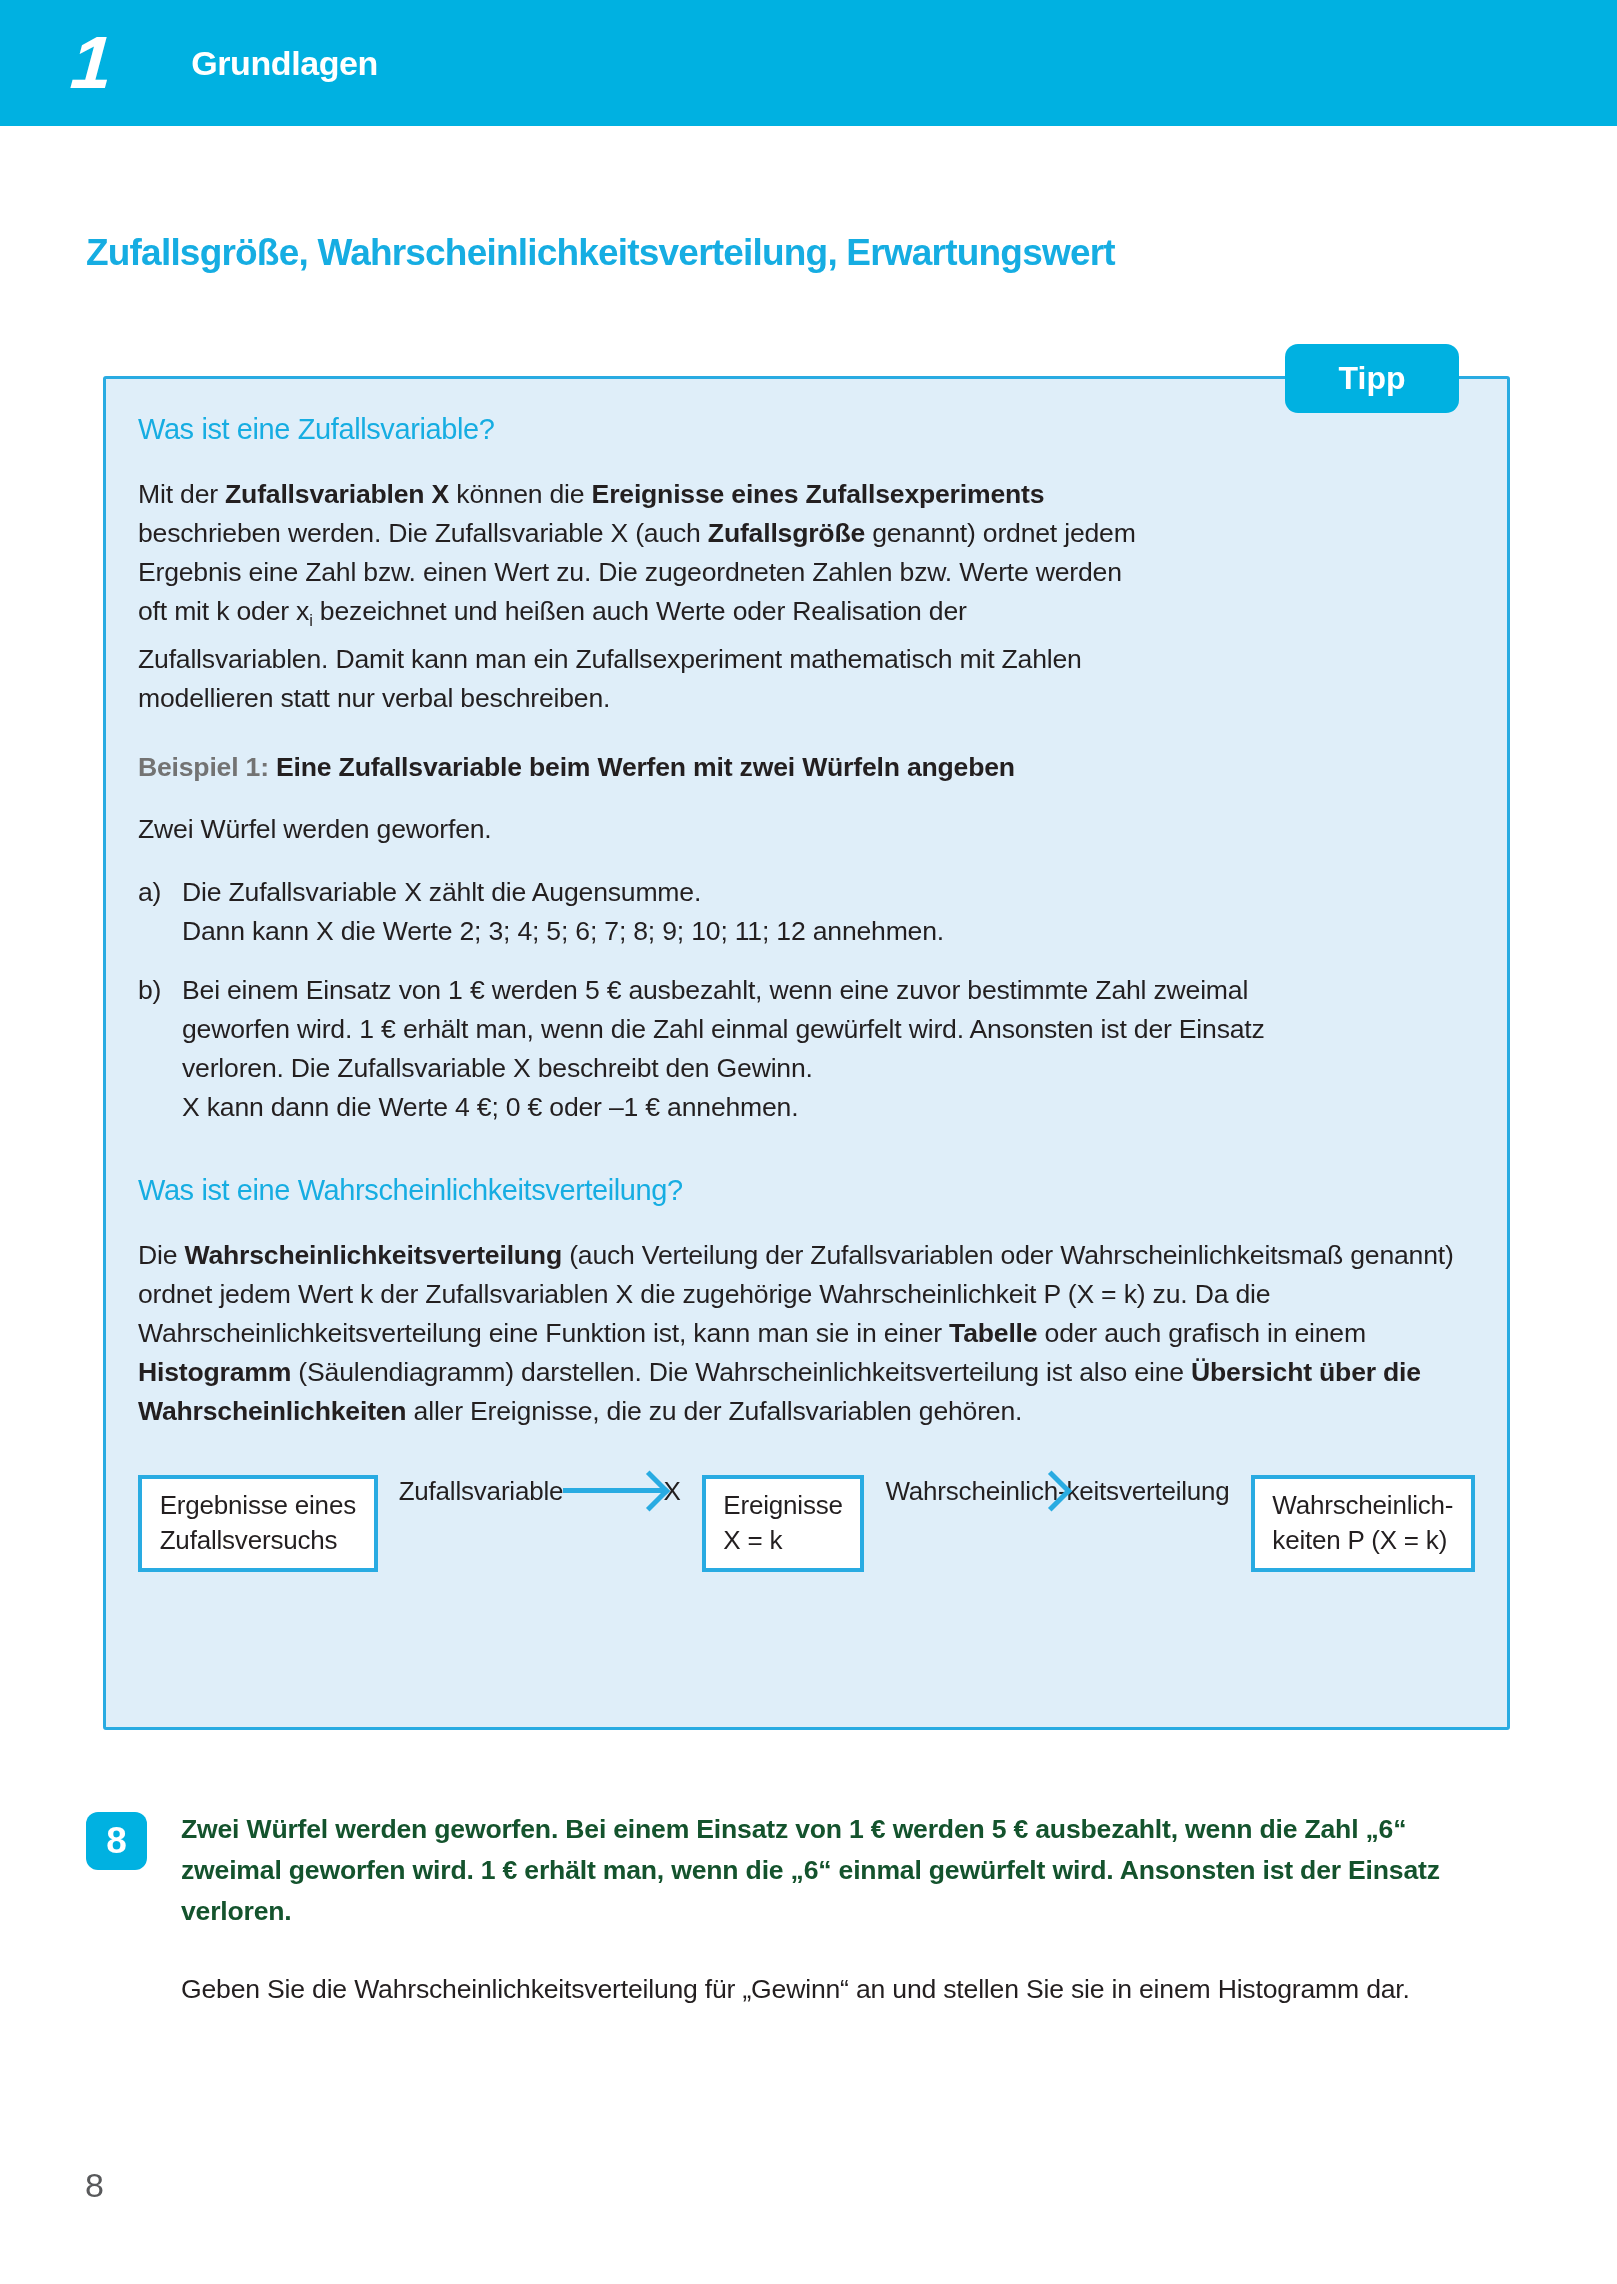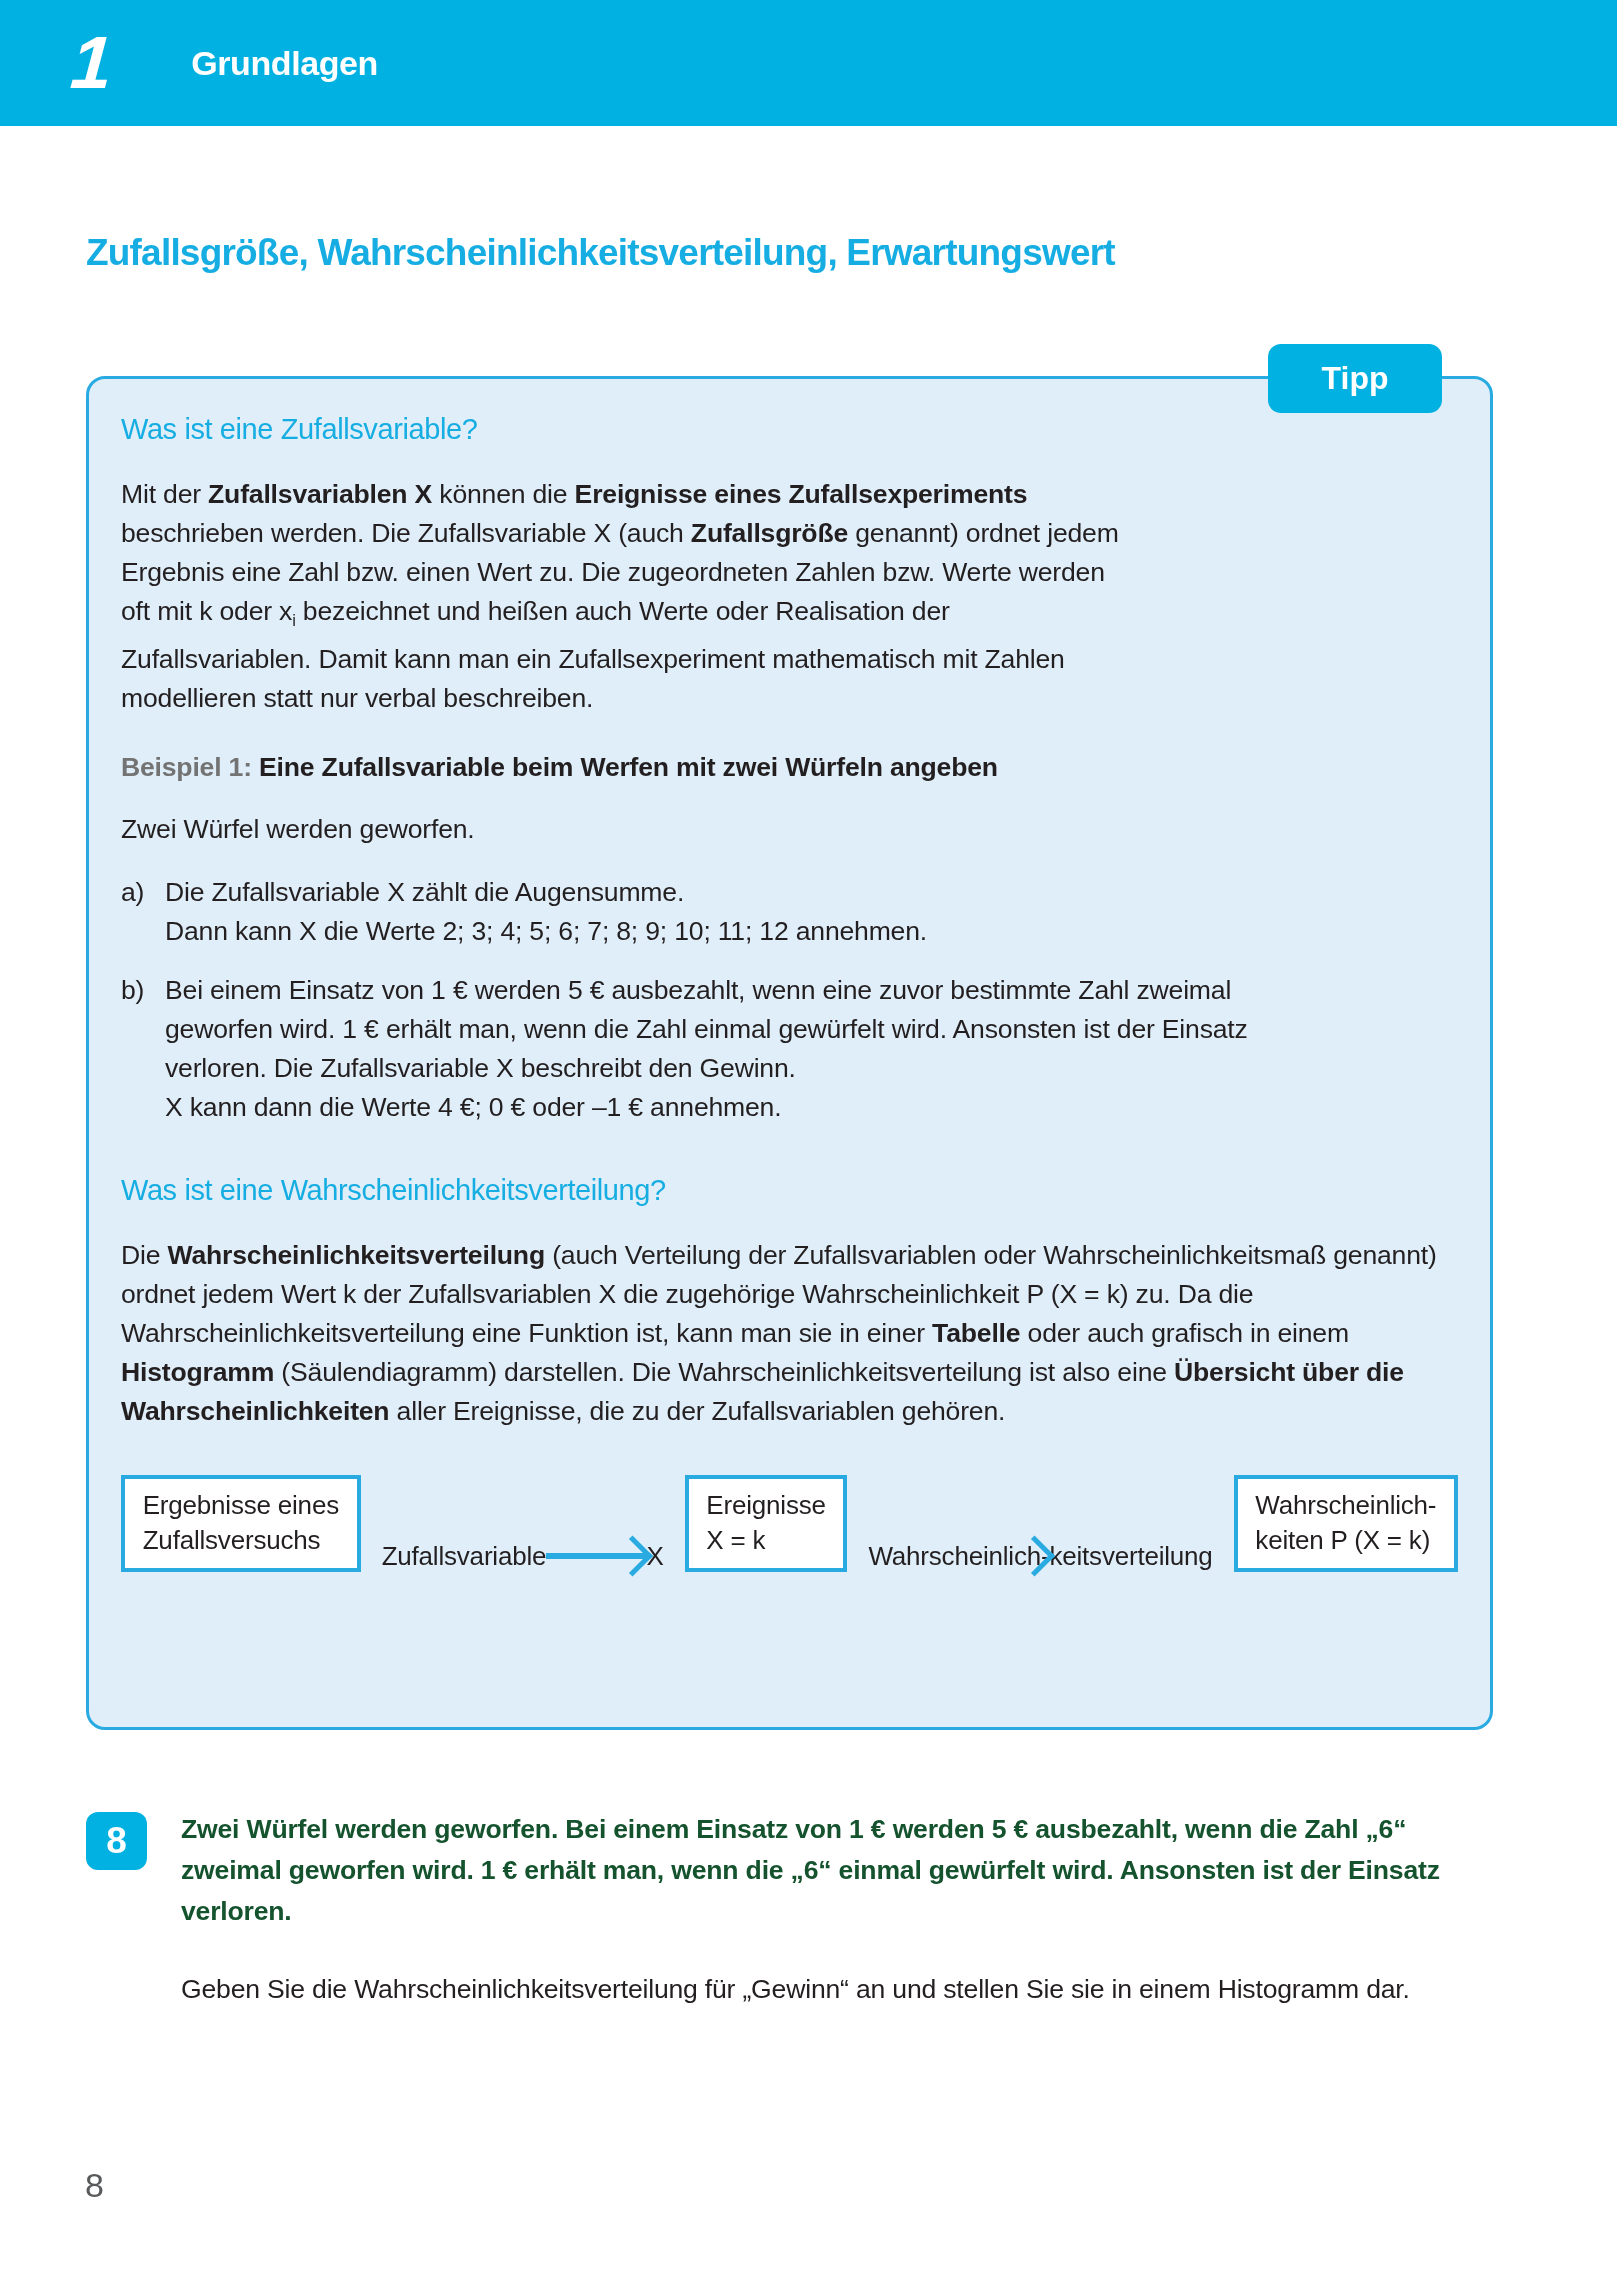--- a/index.html
+++ b/index.html
@@ -25,22 +25,22 @@
     font-size:34px;font-weight:700;color:#ffffff;margin-left:79px;
     letter-spacing:-0.4px;
   }
   
   .page-title{
     position:absolute;left:86px;top:232px;margin:0;
     font-size:37px;font-weight:700;color:#16ade2;letter-spacing:-0.8px;
   }
   
   .tip-box{
-    position:absolute;left:86px;top:376px;width:1407px;height:1354px;
-    background:#dfeef9;border:3.2px solid #29abe2;border-radius:19px;
+    position:absolute;left:103px;top:376px;width:1407px;height:1354px;
+    background:#dfeef9;border:3.2px solid #29abe2;border-radius:3px;
     box-sizing:border-box;padding:34px 32px 0 32px;
   }
   .tip-tab{
     position:absolute;top:-35px;right:48px;width:174px;height:69px;
     background:#00b1e1;border-radius:13px;
     display:flex;align-items:center;justify-content:center;
     font-size:32px;font-weight:700;color:#ffffff;
   }
   .section-heading{
     margin:0 0 29px 0;font-size:29px;font-weight:400;color:#16ade2;
@@ -60,21 +60,21 @@
   .beispiel-line{margin:31px 0 24px 0;font-size:26.6px;line-height:37px;letter-spacing:-0.2px;}
   .beispiel-label{font-weight:700;color:#737373;}
   .beispiel-title{font-weight:700;color:#231f20;}
   .intro-line{margin:0 0 24px 0;}
   .list-item{display:flex;margin:0 0 19.3px 0;}
   .item-marker{flex:none;width:44px;font-size:26.6px;line-height:39px;letter-spacing:-0.2px;}
   .item-body{flex:1;max-width:1112px;}
   .section2-heading{margin-top:47px;}
   
   .diagram{
-    display:flex;align-items:flex-end;justify-content:space-between;
+    display:flex;align-items:flex-start;justify-content:space-between;
     margin-top:44px;gap:21px;
   }
   .dnode{
     background:#ffffff;border:4px solid #29abe2;
     padding:9.7px 17.7px;font-size:26px;line-height:35px;letter-spacing:-0.2px;
     flex:none;
   }
   .darrow{flex:1;display:flex;flex-direction:row;align-items:center;}
   .darrow-label{font-size:26px;line-height:32px;letter-spacing:-0.2px;}
   .darrow-line{

